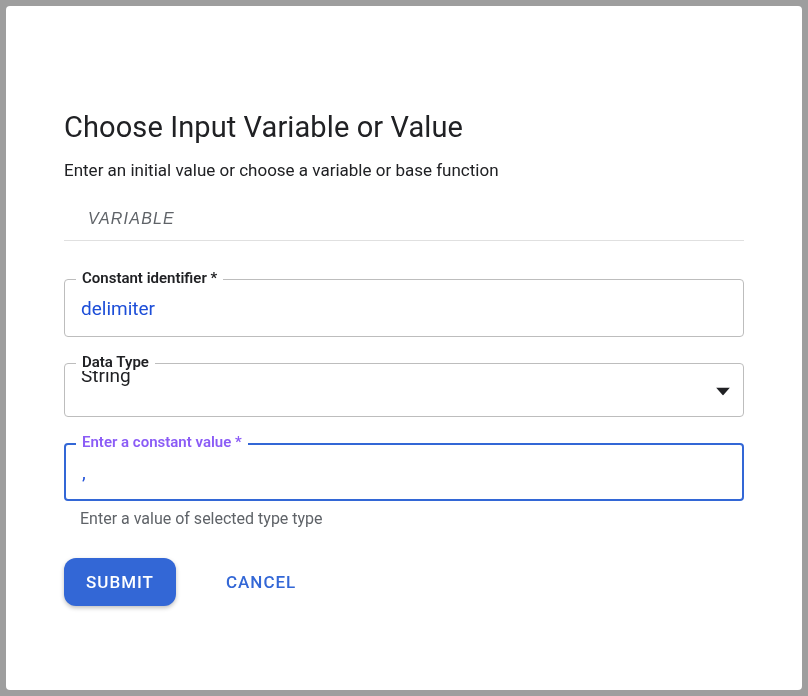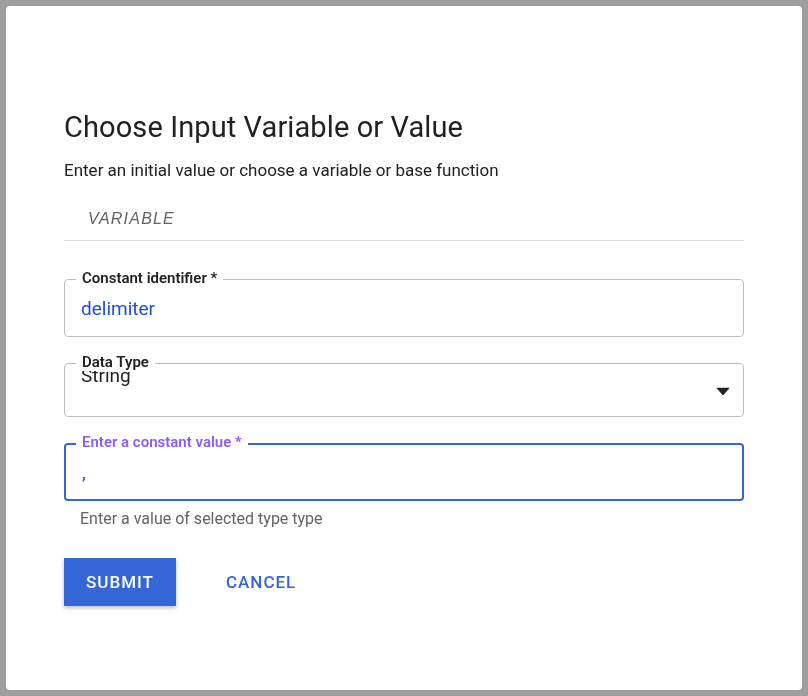--- a/index.html
+++ b/index.html
@@ -135,21 +135,21 @@
       display: flex;
       gap: 28px;
       align-items: center;
       margin-top: 30px;
     }
     .btn {
       font-size: 17px;
       font-weight: 500;
       letter-spacing: 1px;
       padding: 14px 22px;
-      border-radius: 0;
+      border-radius: 12px;
       border: none;
       cursor: pointer;
       font-family: inherit;
     }
     .btn-primary {
       background: #3367d6;
       color: #fff;
       box-shadow: 0 2px 4px rgba(0,0,0,0.25);
     }
     .btn-secondary {

